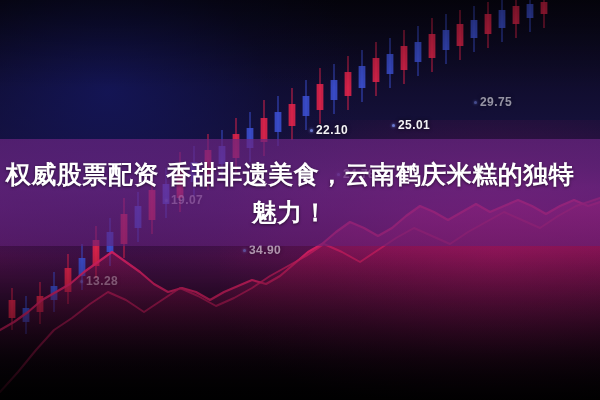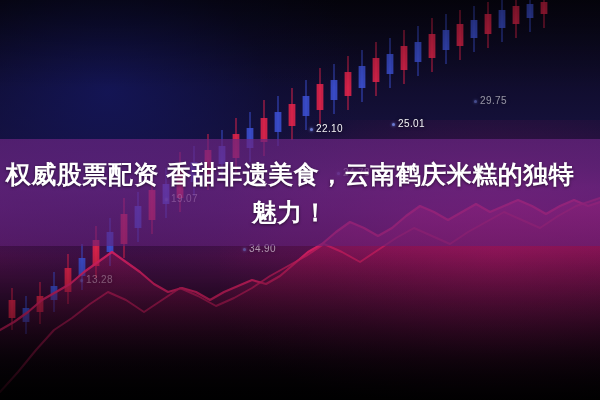--- a/index.html
+++ b/index.html
@@ -36,21 +36,21 @@
   #vig{
     position:absolute;inset:0;pointer-events:none;
     background:
       linear-gradient(to bottom, rgba(0,0,0,.45) 0%, rgba(0,0,0,0) 22%, rgba(0,0,0,0) 62%, rgba(0,0,0,.55) 86%, rgba(0,0,0,.92) 100%);
   }
   svg.layer{position:absolute;left:0;top:0;width:600px;height:400px;pointer-events:none;}
 
   
   .plabel{
     position:absolute;
-    font-size:10px;font-weight:400;letter-spacing:.4px;
+    font-size:12px;font-weight:700;letter-spacing:.4px;
     color:#ffffff;white-space:nowrap;
     text-shadow:0 0 4px rgba(0,0,0,.8);
   }
   .plabel .dot{
     display:inline-block;width:3px;height:3px;border-radius:50%;
     background:#6f7fd8;margin-right:3px;vertical-align:middle;
     box-shadow:0 0 3px rgba(140,160,255,.9);
   }
   .dim{opacity:.30;}
   .mid{opacity:.55;}

